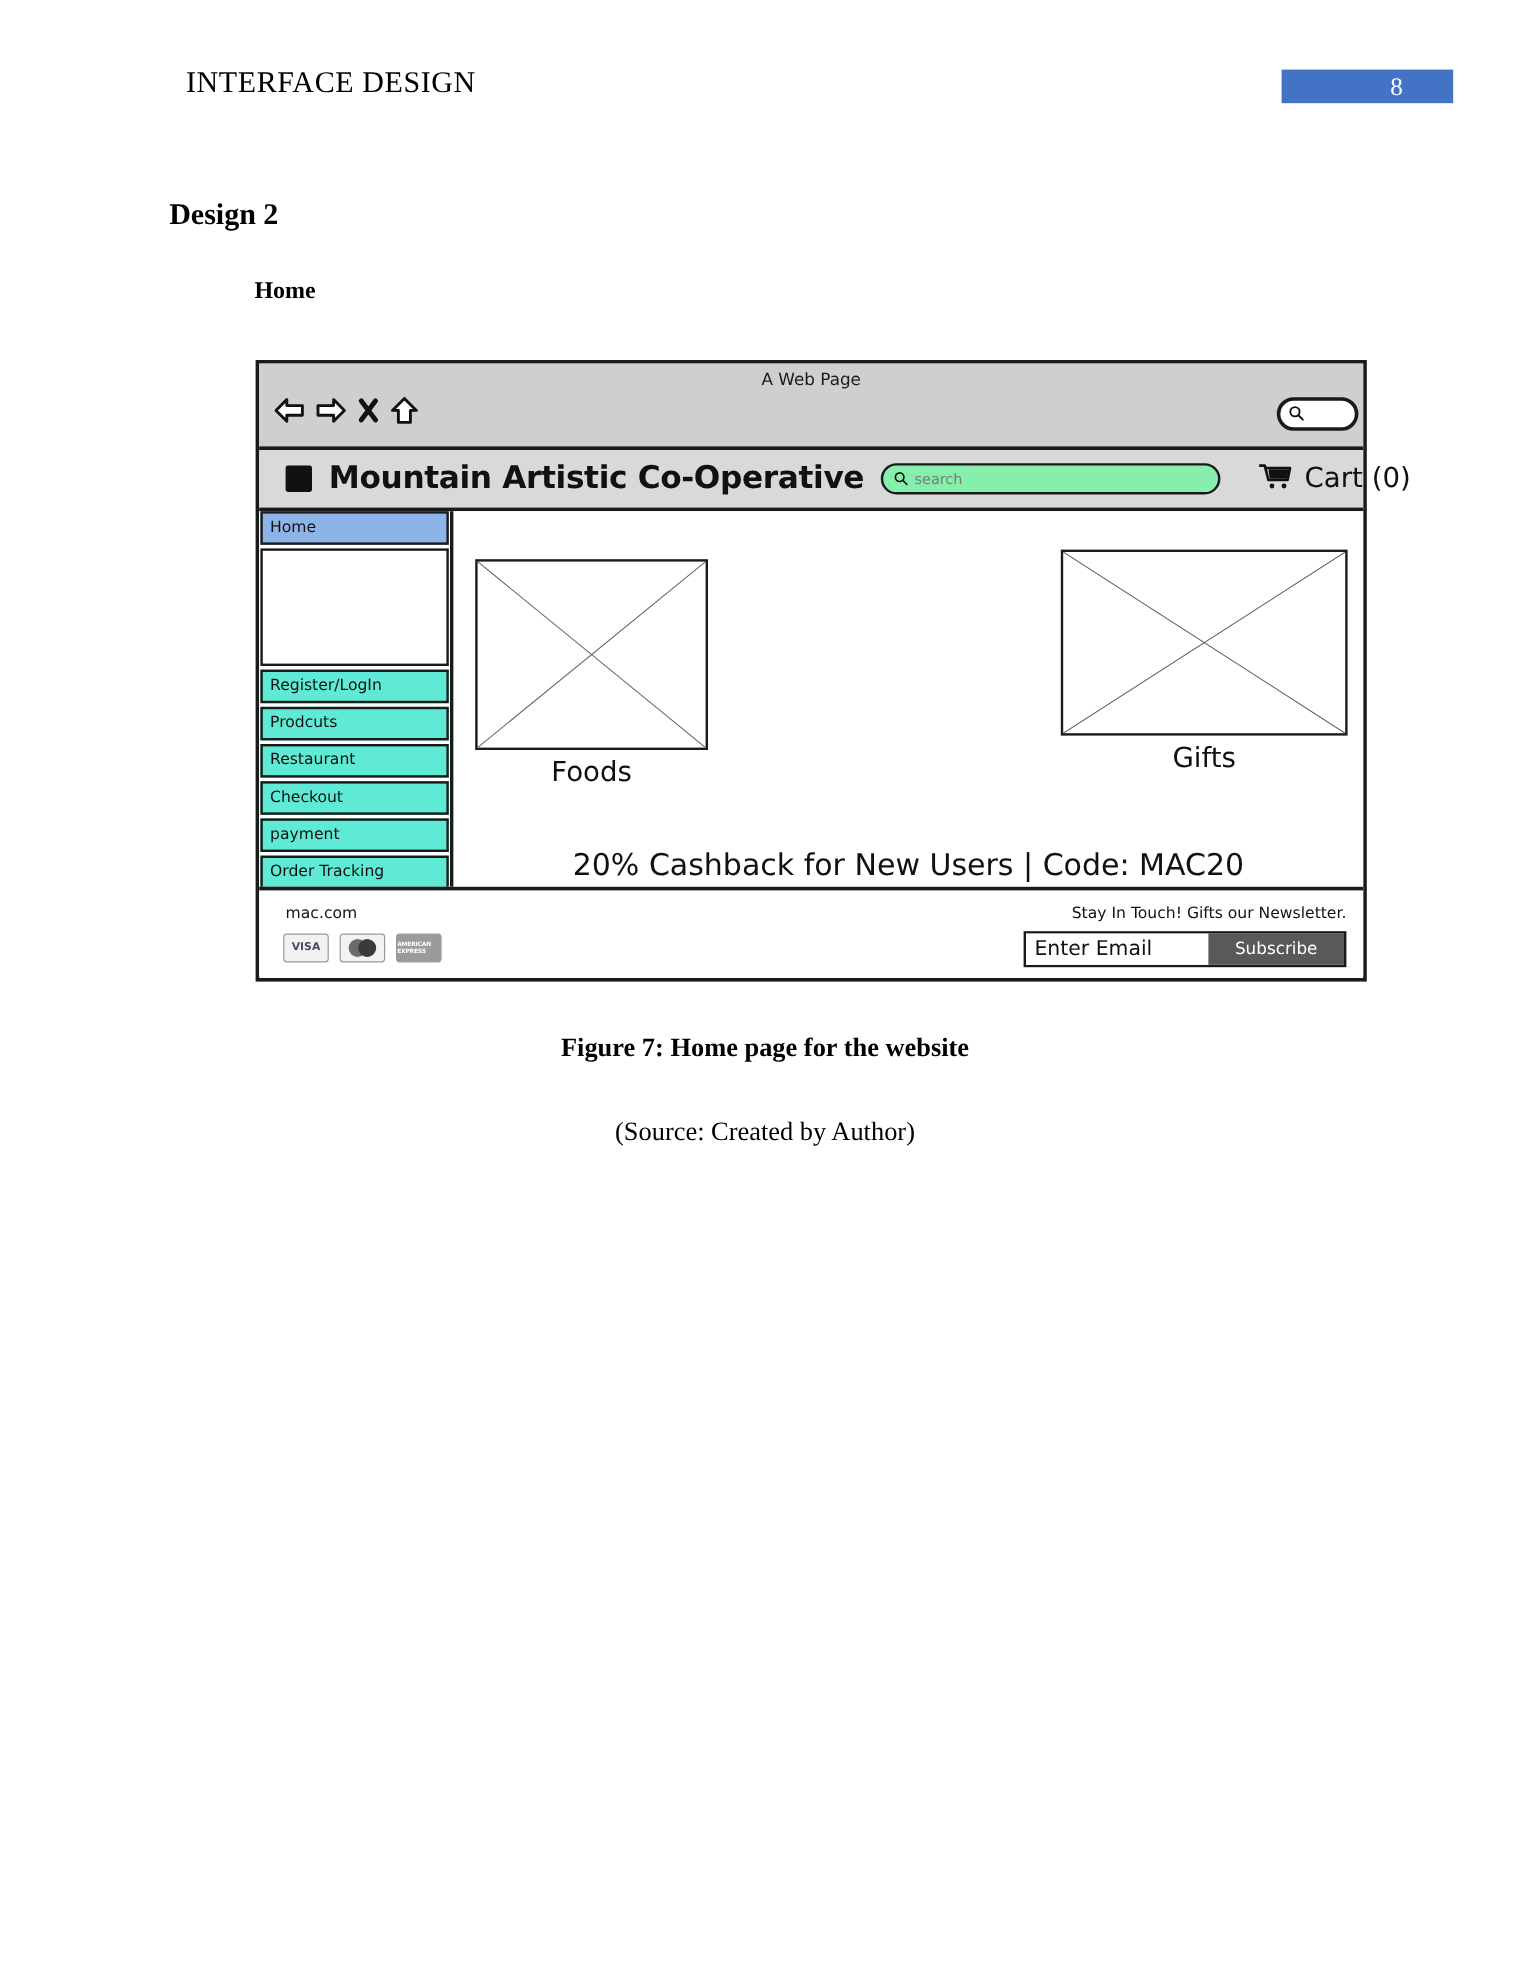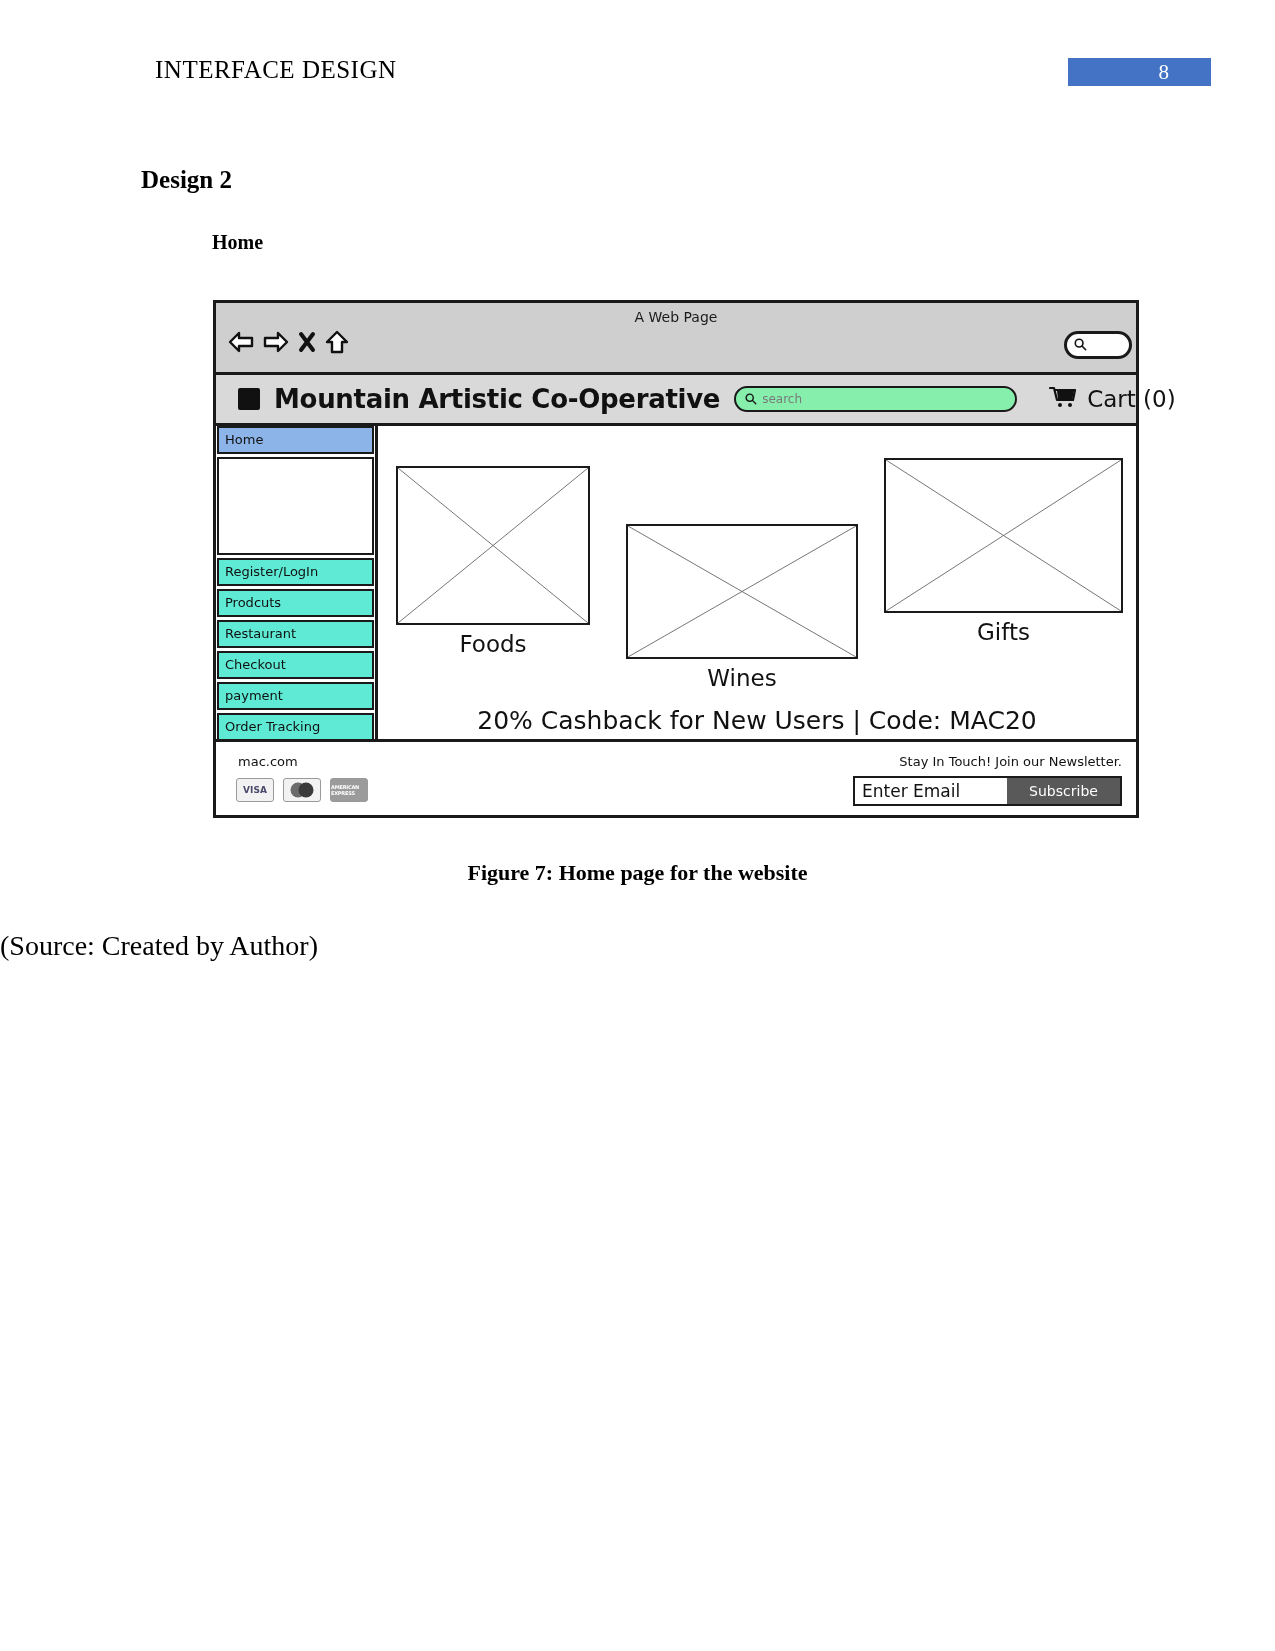--- a/index.html
+++ b/index.html
@@ -234,22 +234,22 @@
   }
 
   
   .fig-caption {
     position:absolute; left:0; top:860px; width:1275px;
     text-align:center;
     font-size:22px; font-weight:bold; color:#000;
   }
   .fig-source {
     position:absolute; left:0; top:930px; width:1275px;
-    text-align:left;
-    font-size:28px; color:#000;
+    text-align:center;
+    font-size:22px; color:#000;
   }
 </style>
 </head>
 <body>
 
 <div class="page-header">
   <div class="doc-header-title">INTERFACE DESIGN</div>
   <div class="page-num-badge">8</div>
 </div>
 
@@ -337,28 +337,20 @@
 
       <div class="tile" style="left:18px; top:22px;">
         <div class="tile-box" style="width:194px; height:159px;">
           <svg preserveAspectRatio="none" viewBox="0 0 100 100">
               <path d="M0 0 L100 100 M100 0 L0 100" stroke="#666" stroke-width="0.9" vector-effect="non-scaling-stroke"></path>
             </svg>
         </div>
         <div class="tile-label">Foods</div>
       </div>
 
-      <div class="tile" style="left:248px; top:80px;">
-        <div class="tile-box" style="width:232px; height:135px;">
-          <svg preserveAspectRatio="none" viewBox="0 0 100 100">
-              <path d="M0 0 L100 100 M100 0 L0 100" stroke="#666" stroke-width="0.9" vector-effect="non-scaling-stroke"></path>
-            </svg>
-        </div>
-        <div class="tile-label">Wines</div>
-      </div>
 
       <div class="tile" style="left:506px; top:14px;">
         <div class="tile-box" style="width:239px; height:155px;">
           <svg preserveAspectRatio="none" viewBox="0 0 100 100">
               <path d="M0 0 L100 100 M100 0 L0 100" stroke="#666" stroke-width="0.9" vector-effect="non-scaling-stroke"></path>
             </svg>
         </div>
         <div class="tile-label">Gifts</div>
       </div>
 
@@ -373,21 +365,21 @@
       <div class="pay-card">VISA</div>
       <div class="pay-card">
         <svg width="34" height="20" viewBox="0 0 34 20">
           <circle cx="13" cy="10" r="7.5" fill="#6b6b6b"></circle>
           <circle cx="21" cy="10" r="7.5" fill="#3a3a3a"></circle>
         </svg>
       </div>
       <div class="pay-card amex">AMERICAN EXPRESS</div>
     </div>
 
-    <div class="newsletter-text">Stay In Touch! Join our Newsletter.</div>
+    <div class="newsletter-text">Stay In Touch! Gifts our Newsletter.</div>
 
     <div class="subscribe-row">
       <div class="email-input">Enter Email</div>
       <div class="subscribe-btn">Subscribe</div>
     </div>
   </div>
 
 </div>
 
 <div class="fig-caption">Figure 7: Home page for the website</div>

